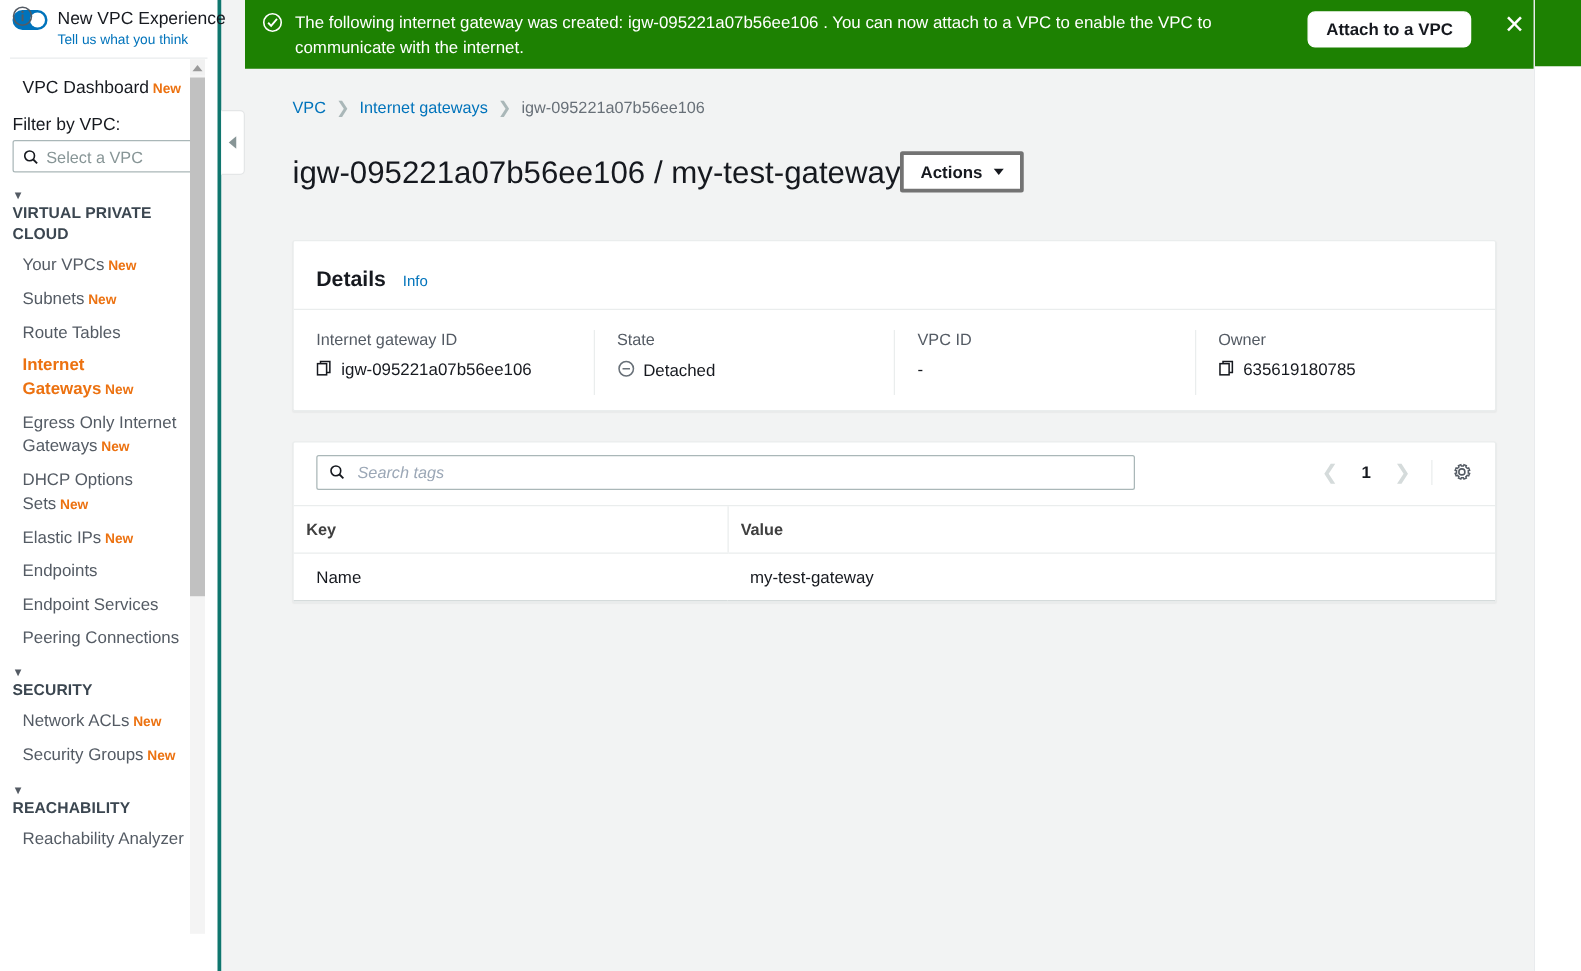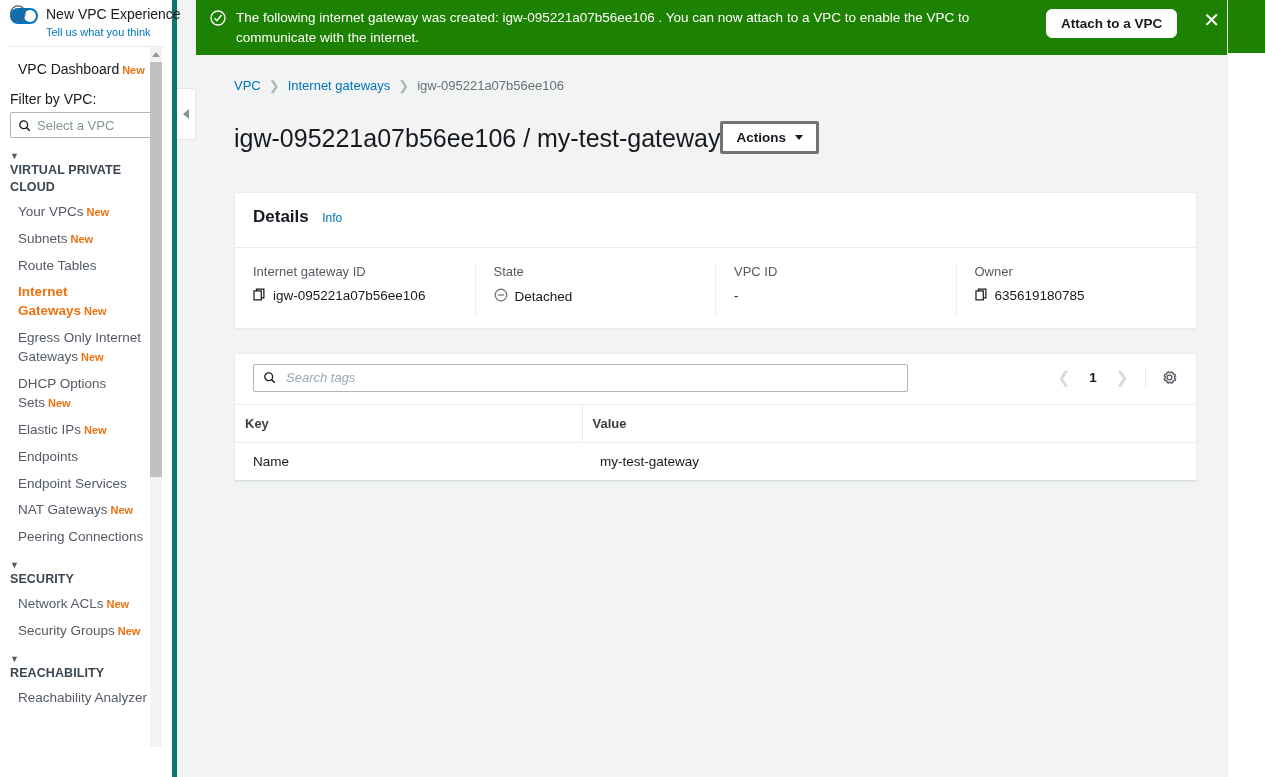--- a/index.html
+++ b/index.html
@@ -19,21 +19,21 @@
     display: flex;
   }
 
   
   .sidebar {
     position: relative;
     width: 177px;
     height: 777px;
     background: #ffffff;
     flex: 0 0 177px;
-    border-right: 5px solid #0f766e;
+    border-right: 3px solid #0f766e;
   }
 
   .sidebar-header {
     padding: 6px 10px 8px 10px;
     display: flex;
     align-items: flex-start;
     gap: 8px;
     height: 46px;
   }
   .toggle-switch {
@@ -302,21 +302,21 @@
     border: 1px solid #eaeded;
     border-radius: 2px;
     margin: 0 68px 0 38px;
     box-shadow: 0 1px 1px rgba(0,0,0,0.04);
   }
   .panel.details { margin-top: 22px; }
   .panel.tags    { margin-top: 24px; }
 
   .panel-head {
     display: flex;
-    align-items: flex-start;
+    align-items: flex-end;
     justify-content: space-between;
     padding: 14px 18px 13px 18px;
     border-bottom: 1px solid #eaeded;
     min-height: 55px;
   }
   .panel-title {
     font-size: 17px;
     font-weight: bold;
     color: #16191f;
   }
@@ -528,23 +528,20 @@
           <span>DHCP Options Sets</span><span class="badge-new">New</span>
         </div>
         <div class="nav-item">
           <span>Elastic IPs</span><span class="badge-new">New</span>
         </div>
         <div class="nav-item">
           <span>Endpoints</span>
         </div>
         <div class="nav-item">
           <span>Endpoint Services</span>
-        </div>
-        <div class="nav-item">
-          <span>NAT Gateways</span><span class="badge-new">New</span>
         </div>
         <div class="nav-item">
           <span>Peering Connections</span>
         </div>
 
         <div class="group-caret">▼</div>
         <div class="group-title">SECURITY</div>
         <div class="nav-item">
           <span>Network ACLs</span><span class="badge-new">New</span>
         </div>

